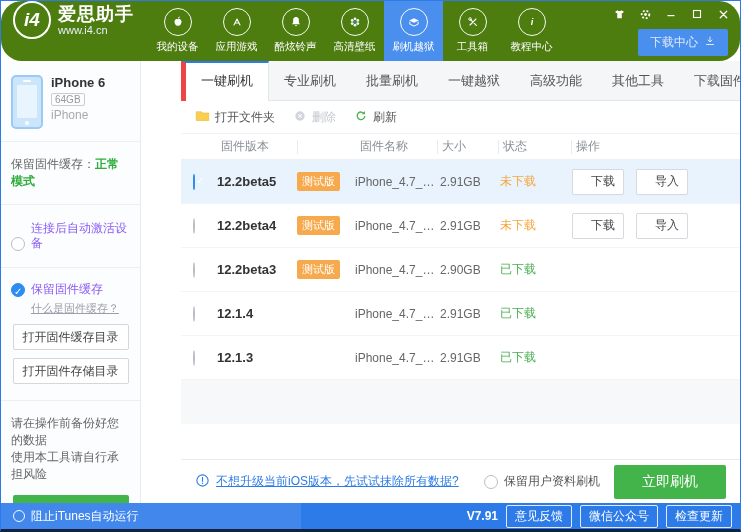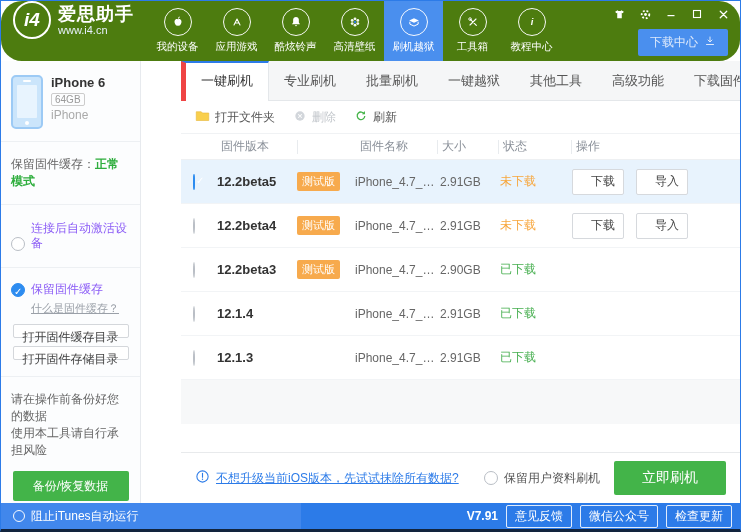--- a/index.html
+++ b/index.html
@@ -55,21 +55,21 @@
 
   .conn{ padding:14px 10px; color:#666; }
   .conn b{ color:#2fae3e; font-weight:bold; }
 
   .opt-row{ display:flex; align-items:flex-end; gap:6px; color:#8b5cf6; cursor:pointer; line-height:15px;}
   .radio{ width:14px; height:14px; border:1px solid #b9bec5; border-radius:50%; background:#fff; flex:0 0 auto; position:relative;}
   .radio.checked{ background:#2d8cf0; border-color:#2d8cf0; }
   .radio.checked::after{ content:"✓"; color:#fff; font-size:10px; position:absolute; left:2px; top:0px; }
 
   .cache-link{ color:#9aa0a8; font-size:11px; text-decoration:underline; margin:4px 0 8px 20px; display:inline-block; cursor:pointer;}
-  .dir-btn{ display:block; width:116px; margin:0 auto 8px; height:14px; line-height:24px; text-align:center;
+  .dir-btn{ display:block; width:116px; margin:0 auto 8px; height:26px; line-height:24px; text-align:center;
             background:#fff; border:1px solid #d4d7db; border-radius:2px; color:#444; font-size:12px; cursor:pointer;}
   .warn-sec{ padding:14px 10px; border-bottom:none; flex:1 1 auto;}
   .warn-sec p{ color:#666; line-height:17px; font-size:12px;}
   .backup-btn{ display:block; width:116px; height:30px; margin:12px auto 0; background:#43b449; color:#fff;
                border:none; border-radius:2px; font-size:12px; cursor:pointer;}
 
   
   .main{ flex:1 1 auto; display:flex; flex-direction:column; min-width:0; }
   .tabstrip{ height:40px; flex:0 0 auto; background:#f5f6f7; border-bottom:1px solid #e4e7ea; display:flex; }
   .tab{ padding:0 15px; line-height:39px; font-size:13px; color:#555; cursor:pointer; white-space:nowrap;}
@@ -99,21 +99,21 @@
   .badge{ display:inline-block; background:#f7aa4d; color:#fff; font-size:11px; padding:2px 5px; border-radius:2px;}
   .fname{ color:#666; overflow:hidden; text-overflow:ellipsis; white-space:nowrap;}
   .fsize{ color:#666; }
   .st-orange{ color:#f7a63c; }
   .st-green{ color:#47af50; }
   .ops{ display:flex; gap:12px; }
   .op-btn{ width:52px; height:26px; background:#fff; border:1px solid #d6d9dd; border-radius:2px; font-size:12px; color:#444; cursor:pointer;padding-left:10px;}
 
   .empty-stripes{ flex:1 1 auto; background:repeating-linear-gradient(to bottom,#f7f8f9 0 44px,#ffffff 44px 88px); }
 
-  .actionbar{ height:51px; flex:0 0 auto; border-top:1px solid #e8eaec; background:#fff; display:flex; align-items:center; padding:0 14px; }
+  .actionbar{ height:44px; flex:0 0 auto; border-top:1px solid #e8eaec; background:#fff; display:flex; align-items:center; padding:0 14px; }
   .erase{ display:flex; align-items:center; gap:6px; color:#2c7be8; font-size:12px; cursor:pointer;}
   .erase a{ color:#2c7be8; text-decoration:underline; }
   .ab-right{ margin-left:auto; display:flex; align-items:center; gap:14px;}
   .keep-opt{ display:flex; align-items:center; gap:6px; font-size:12px; color:#555; cursor:pointer;}
   .flash-btn{ width:112px; height:34px; background:#43b449; color:#fff; border:none; border-radius:2px; font-size:14px; cursor:pointer;}
 
   
   .statusbar{ height:26px; flex:0 0 auto; background:#2c7be8; display:flex; align-items:center; color:#fff; font-size:12px; position:relative;}
   .sb-left{ width:300px; height:26px; background:#4187ec; display:flex; align-items:center; gap:6px; padding-left:12px; cursor:pointer;}
   .sb-circle{ width:12px; height:12px; border:1px solid rgba(255,255,255,.95); border-radius:50%; flex:0 0 auto;}
@@ -291,22 +291,22 @@
         <button class="backup-btn">备份/恢复数据</button>
       </div>
     </div>
 
     <div class="main">
       <div class="tabstrip">
         <div class="tab active">一键刷机</div>
         <div class="tab">专业刷机</div>
         <div class="tab">批量刷机</div>
         <div class="tab">一键越狱</div>
+        <div class="tab">高级功能</div>
         <div class="tab">其他工具</div>
-        <div class="tab">高级功能</div>
         <div class="tab">下载固件</div>
       </div>
 
       <div class="toolbar">
         <span class="tool">
           <span>
             <svg width="15" height="13" viewBox="0 0 24 20">
                 <path d="M2 4h8l2 2h10v12H2z" fill="#f9cf4c" stroke="#e7b83e"></path>
               </svg>
           </span>

